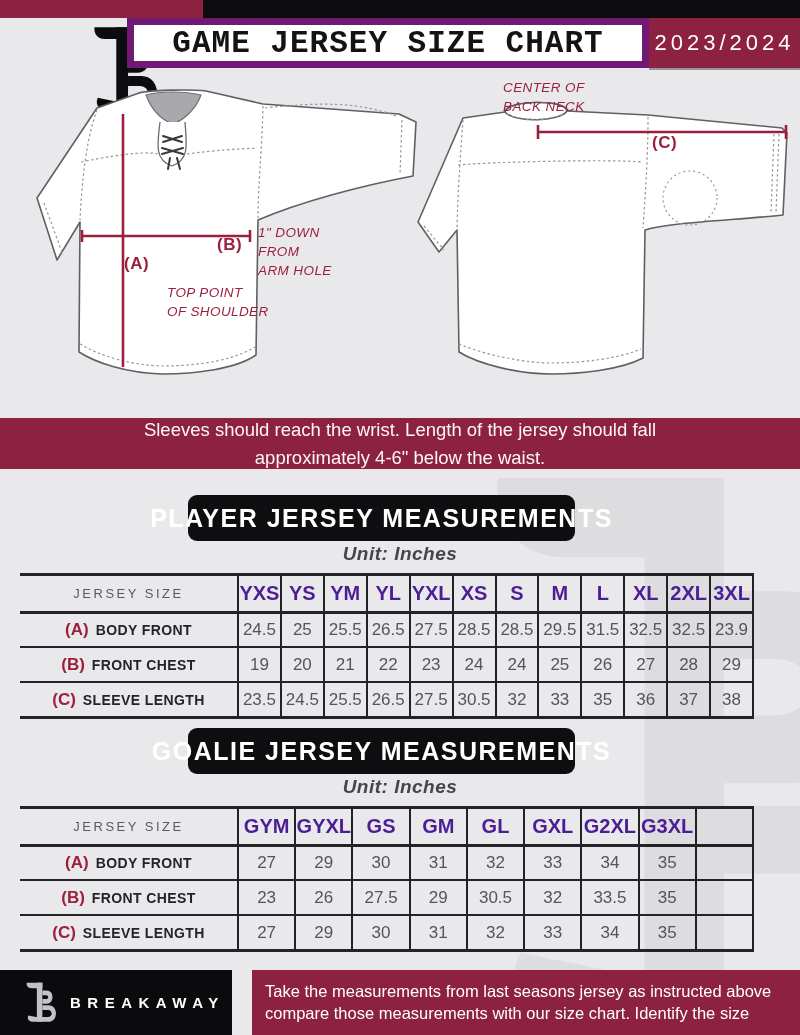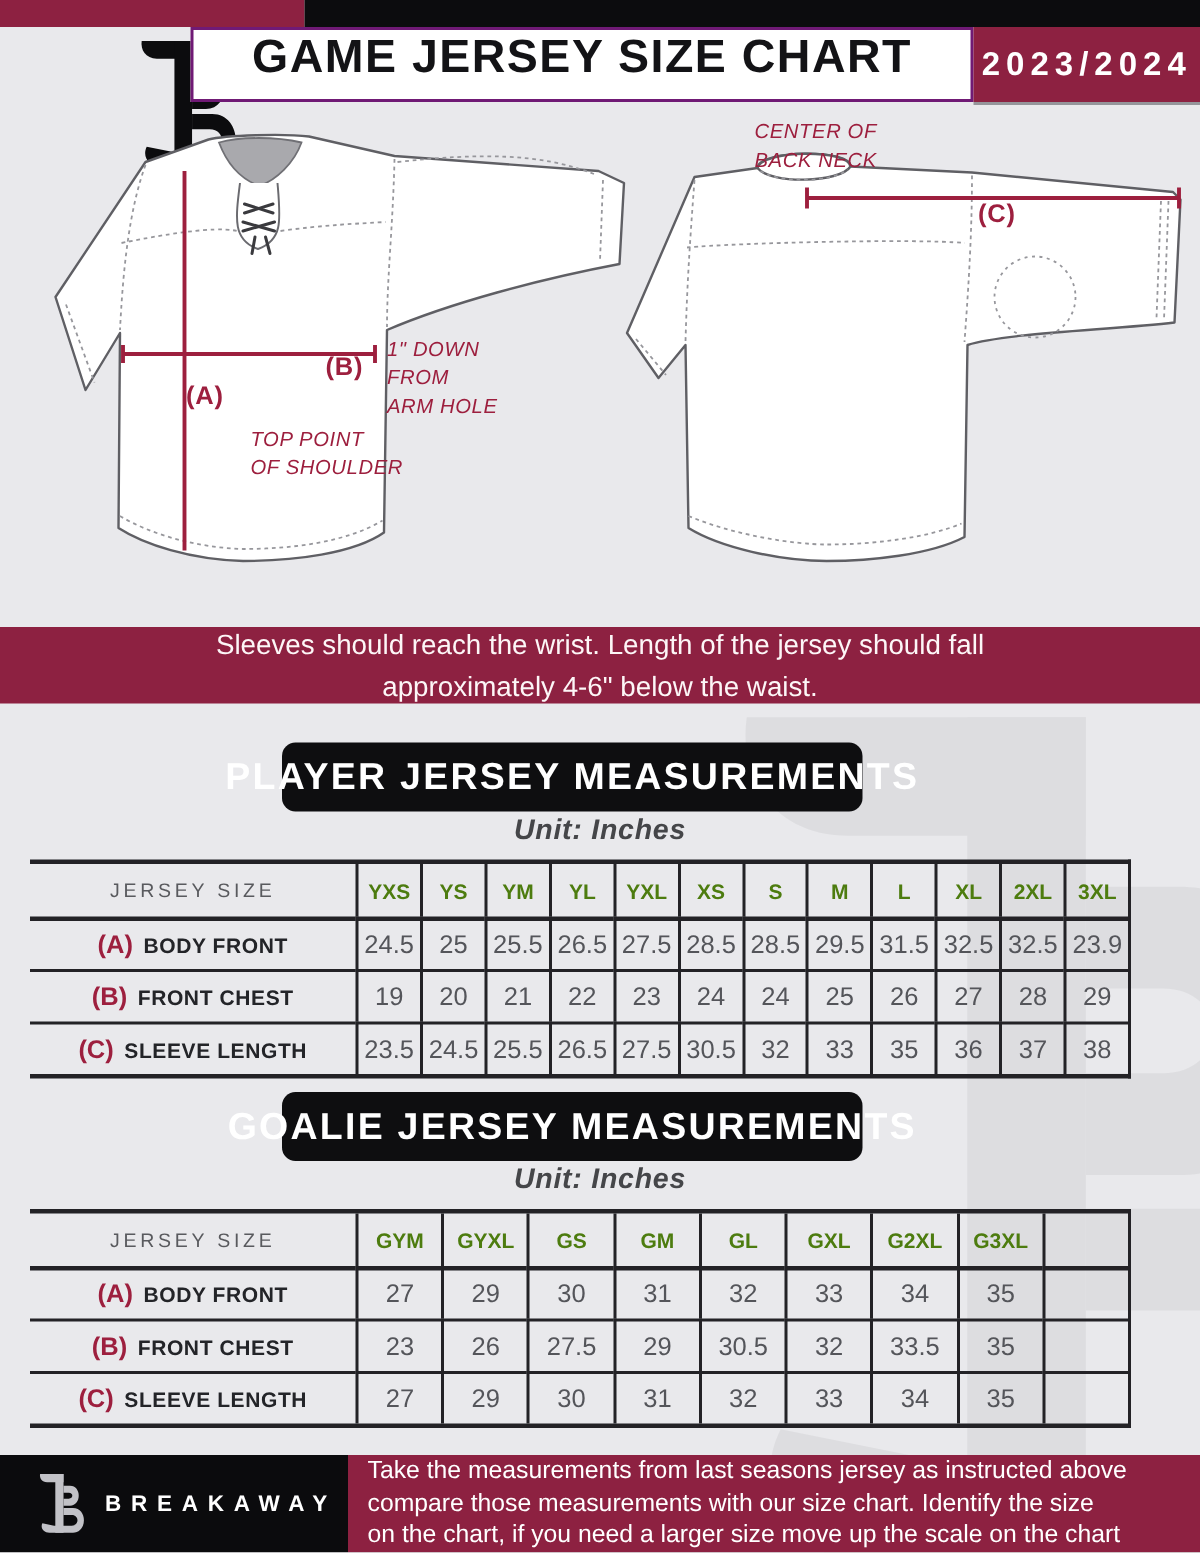--- a/index.html
+++ b/index.html
@@ -3,25 +3,25 @@
 <meta charset="utf-8">
 <style>
   html,body{margin:0;padding:0;background:#cfcfd2;}
   .page{position:relative;width:800px;height:1035px;overflow:hidden;background:#e9e9ec;
         font-family:"Liberation Sans",sans-serif;-webkit-font-smoothing:antialiased;}
 
   
   .band-maroon{position:absolute;left:0;top:0;width:203px;height:18px;background:#8d2141;}
   .band-black{position:absolute;left:203px;top:0;width:597px;height:18px;background:#0c0c0e;}
   .title-box{position:absolute;left:127px;top:18px;width:522px;height:50px;background:#fff;
-             border:2px solid #701a75;box-sizing:border-box;display:flex;align-items:flex-start;justify-content:center;}
+             border:7px solid #701a75;box-sizing:border-box;display:flex;align-items:flex-end;justify-content:center;font-family:Liberation Mono, monospace;}
   .title-box span{font-size:31px;font-weight:bold;letter-spacing:1px;color:#131316;white-space:nowrap;}
   .year-box{position:absolute;left:649px;top:18px;width:151px;height:50px;background:#8d2141;
             display:flex;align-items:center;justify-content:center;}
-  .year-box span{color:#fff;font-size:22px;font-weight:bold;letter-spacing:4px;white-space:nowrap;}
+  .year-box span{color:#fff;font-size:22px;font-weight:normal;letter-spacing:4px;white-space:nowrap;}
   .year-shadow{position:absolute;left:649px;top:68px;width:151px;height:2px;background:#95959a;}
   .logo-header{position:absolute;left:84px;top:24px;width:78px;height:94px;color:#0c0c0e;}
 
   
   .watermark{position:absolute;left:430px;top:455px;width:520px;height:634px;color:#1a1a1a;opacity:0.05;}
 
   
   .diagram-svg{position:absolute;left:0;top:70px;width:800px;height:348px;}
   .anno{position:absolute;color:#9d1f3e;font-style:italic;font-size:13.5px;line-height:19px;letter-spacing:.4px;}
   .anno-letter{position:absolute;color:#9d1f3e;font-weight:bold;font-size:17px;font-style:normal;letter-spacing:.5px;}
@@ -43,33 +43,33 @@
           border-top:3px solid #232226;border-bottom:3px solid #232226;border-right:2px solid #232226;
           box-sizing:border-box;}
   .mtable.player{grid-template-columns:217px repeat(12,1fr);}
   .mtable.goalie{grid-template-columns:217px repeat(9,1fr);}
   .cell{height:35px;display:flex;align-items:center;justify-content:center;box-sizing:border-box;
         border-left:2px solid #232226;overflow:hidden;}
   .cell.c0{border-left:none;}
   .cell.d{border-top:2px solid #232226;}
   .cell.thick{border-top-width:3px;}
   .cell.sizelab{color:#595a5e;font-size:13px;letter-spacing:2.5px;}
-  .cell.colh{font-weight:bold;font-size:14px;color:#4d7c0f;}
+  .cell.colh{font-weight:bold;font-size:20px;color:#4c1d95;}
   .cell.rowlab{gap:7px;}
   .cell.rowlab .rkey{color:#9d1f3e;font-weight:bold;font-size:17px;}
   .cell.rowlab .rname{color:#232428;font-weight:bold;font-size:14px;letter-spacing:.4px;}
   .cell.num{color:#54555a;font-size:17px;}
 
   
   .footer{position:absolute;left:0;top:970px;width:800px;height:65px;display:flex;}
   .f-black{width:232px;background:#0b0b0d;display:flex;align-items:center;padding-left:22px;gap:12px;box-sizing:border-box;}
   .f-logo{width:36px;height:44px;color:#c2c2c7;flex:0 0 auto;}
   .f-brand{color:#fff;font-size:15px;font-weight:bold;letter-spacing:6.5px;white-space:nowrap;}
   .f-maroon{flex:1;background:#8d2141;color:#fff;display:flex;flex-direction:column;justify-content:center;
-            padding-left:13px;box-sizing:border-box;}
+            padding-left:13px;box-sizing:border-box;margin-left:20px;}
   .f-maroon div{font-size:16.5px;line-height:21.5px;white-space:nowrap;}
 </style>
 </head>
 <body>
 
 <div class="page">
 
   <svg width="0" height="0" style="position:absolute">
     <symbol id="logoB" viewBox="0 0 92 112">
       <path d="M12,4 H52 V18 H24 C15,18 11,11 12,4 Z"></path>
@@ -302,17 +302,16 @@
   <div class="footer">
     <div class="f-black">
       <svg class="f-logo" viewBox="0 0 92 112">
         <use href="#logoB" fill="currentColor"></use>
       </svg>
       <span class="f-brand">BREAKAWAY</span>
     </div>
     <div class="f-maroon">
       <div>Take the measurements from last seasons jersey as instructed above</div>
       <div>compare those measurements  with our size chart. Identify the size</div>
-      <div>on the chart, if you need a larger size move up the scale on the chart</div>
     </div>
   </div>
 
 </div>
 
 </body></html>

